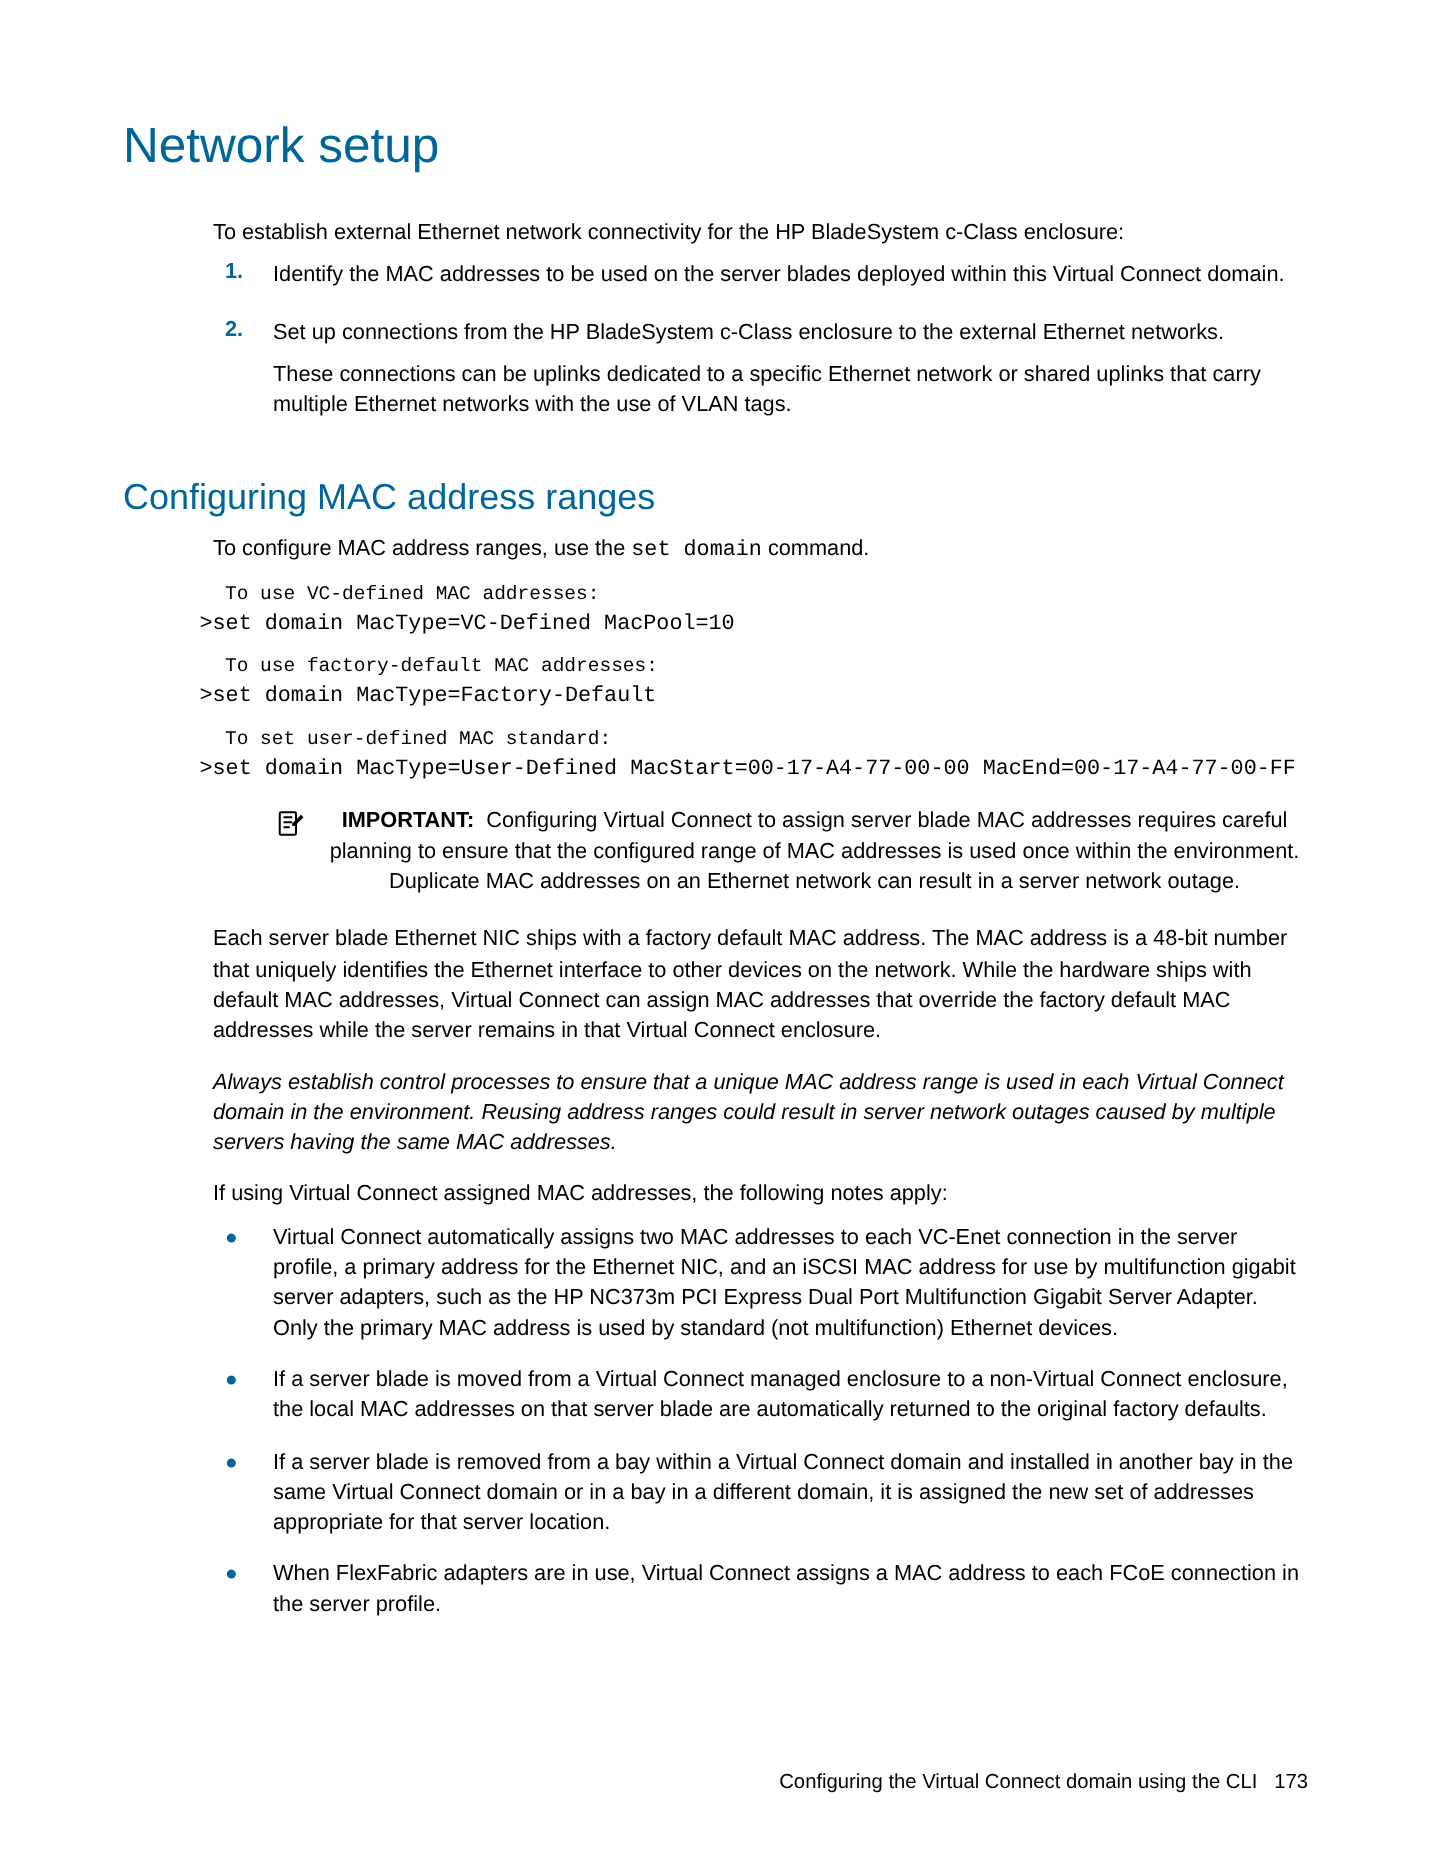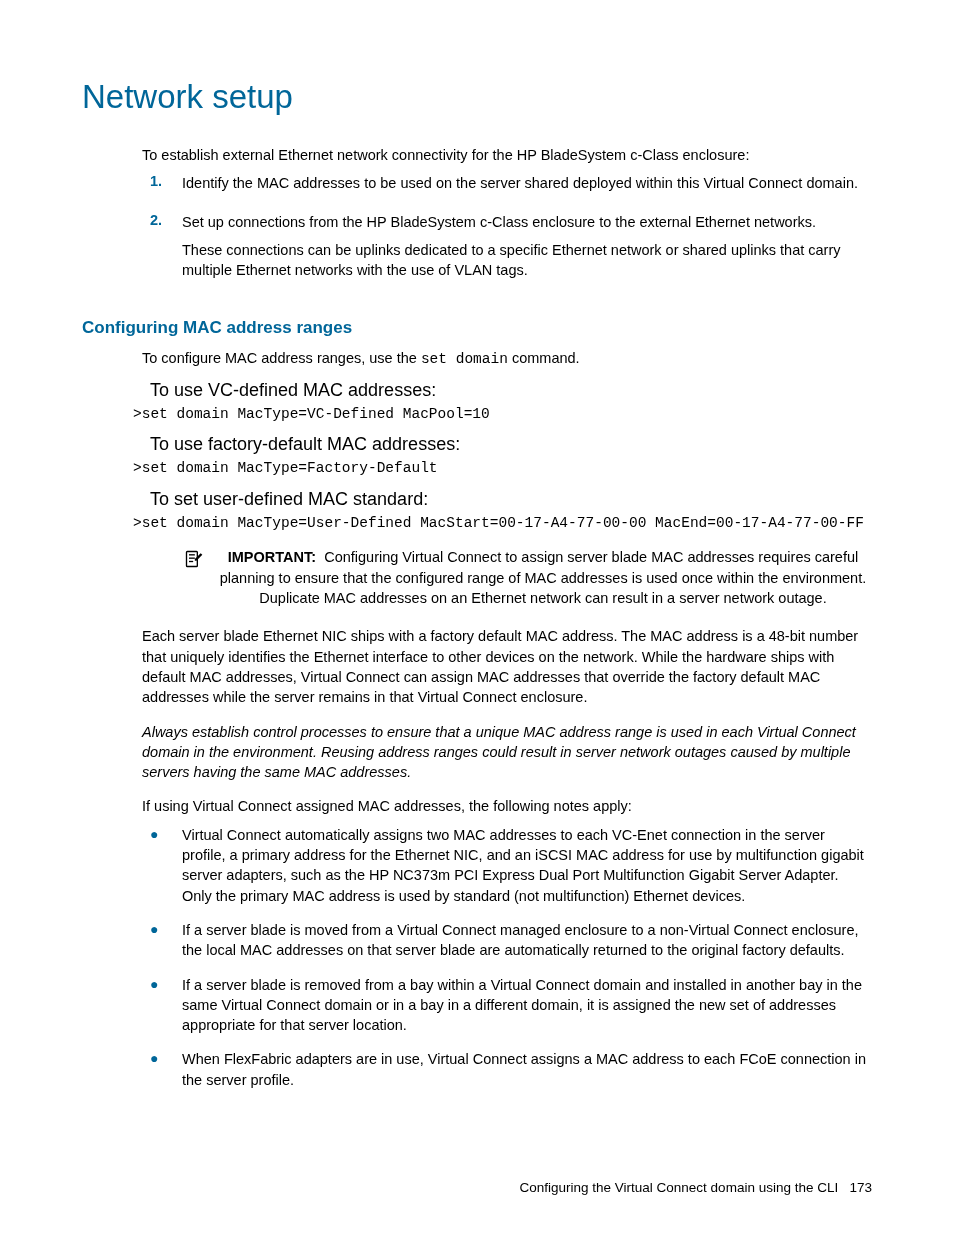--- a/index.html
+++ b/index.html
@@ -16,22 +16,22 @@
   }
   h1.main-heading {
     font-family: "Segoe UI Light", "Helvetica Neue", Arial, sans-serif;
     font-weight: 300;
     font-size: 33px;
     color: #006699;
     margin-bottom: 29px;
   }
   h2.sub-heading {
     font-family: "Segoe UI Light", "Helvetica Neue", Arial, sans-serif;
-    font-weight: 700;
-    font-size: 17px;
+    font-weight: 400;
+    font-size: 24px;
     color: #006699;
     margin-top: 30px;
     margin-bottom: 10px;
   }
   .indent1 { margin-left: 60px; }
   p.body {
     font-size: 14.5px;
     line-height: 1.4;
     margin-bottom: 8px;
   }
@@ -54,24 +54,25 @@
   ol.num-list .content {
     font-size: 14.5px;
     line-height: 1.4;
   }
   ol.num-list .content p { margin-bottom: 8px; }
   .mono {
     font-family: "Courier New", monospace;
     font-size: 14.5px;
   }
   p.def {
-    font-size: 18px;
+    font-size: 13px;
     margin-left: 68px;
     margin-top: 10px;
     margin-bottom: 4px;
+    font-family: Liberation Mono, monospace;
   }
   p.code {
     font-family: "Courier New", monospace;
     font-size: 14.5px;
     margin-left: 51px;
     line-height: 1.35;
     margin-bottom: 4px;
     white-space: pre-wrap;
   }
   .note-box {
@@ -129,21 +130,21 @@
 <div class="page">
 
   <h1 class="main-heading">Network setup</h1>
 
   <p class="body indent1">To establish external Ethernet network connectivity for the HP BladeSystem c-Class enclosure:</p>
 
   <ol class="num-list">
     <li>
       <span class="marker">1.</span>
       <div class="content">
-        <p>Identify the MAC addresses to be used on the server shared deployed within this Virtual Connect domain.</p>
+        <p>Identify the MAC addresses to be used on the server blades deployed within this Virtual Connect domain.</p>
       </div>
     </li>
     <li>
       <span class="marker">2.</span>
       <div class="content">
         <p>Set up connections from the HP BladeSystem c-Class enclosure to the external Ethernet networks.</p>
         <p>These connections can be uplinks dedicated to a specific Ethernet network or shared uplinks that carry multiple Ethernet networks with the use of VLAN tags.</p>
       </div>
     </li>
   </ol>

